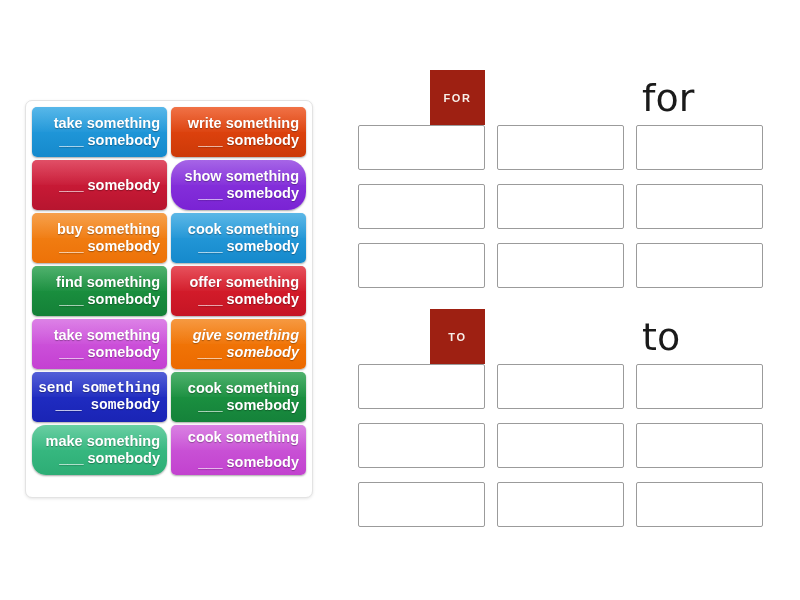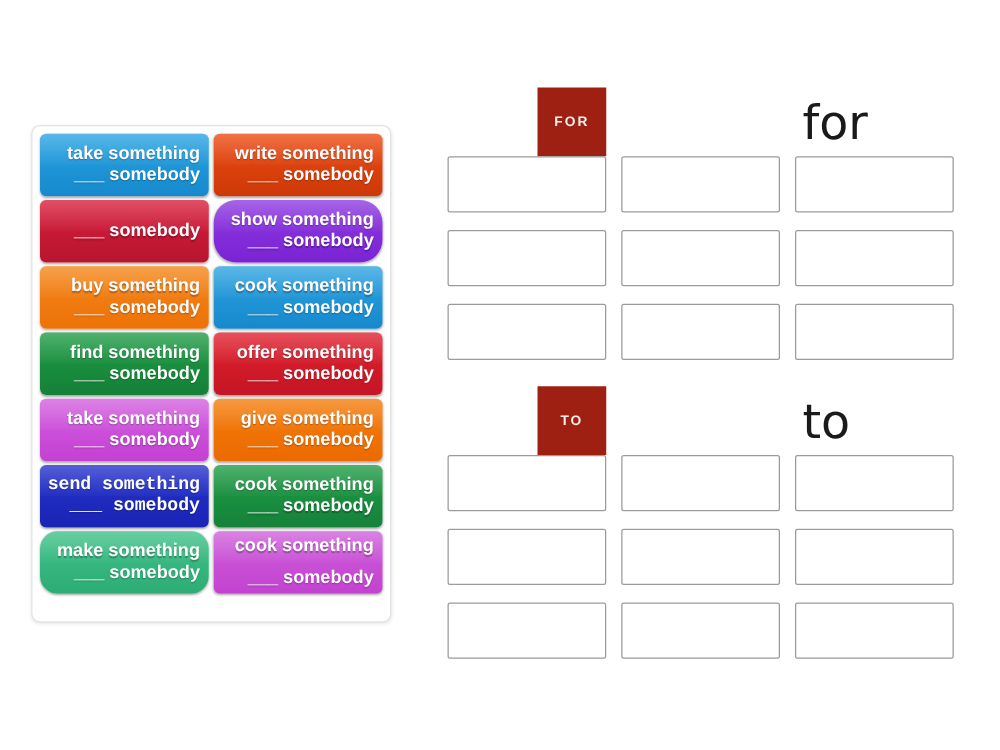--- a/index.html
+++ b/index.html
@@ -153,21 +153,21 @@
           <div class="tile-line">___ somebody</div>
         </div>
         <div class="tile" style="background: linear-gradient(rgb(224, 33, 47), rgb(197, 21, 36)); justify-content: center;">
           <div class="tile-line">offer something</div>
           <div class="tile-line">___ somebody</div>
         </div>
         <div class="tile" style="background: linear-gradient(rgb(211, 95, 224), rgb(196, 64, 210));">
           <div class="tile-line">take something</div>
           <div class="tile-line">___ somebody</div>
         </div>
-        <div class="tile" style="background: linear-gradient(rgb(244, 125, 12), rgb(236, 106, 0));">
+        <div class="tile" style="background: linear-gradient(rgb(244, 125, 12), rgb(236, 106, 0)); font-style: italic;">
           <div class="tile-line">give something</div>
           <div class="tile-line">___ somebody</div>
         </div>
         <div class="tile" style="background: linear-gradient(rgb(36, 51, 204), rgb(26, 36, 181)); font-family: Liberation Mono, monospace;">
           <div class="tile-line">send something</div>
           <div class="tile-line">___ somebody</div>
         </div>
         <div class="tile" style="background: linear-gradient(rgb(31, 156, 69), rgb(21, 130, 58));">
           <div class="tile-line">cook something</div>
           <div class="tile-line">___ somebody</div>

